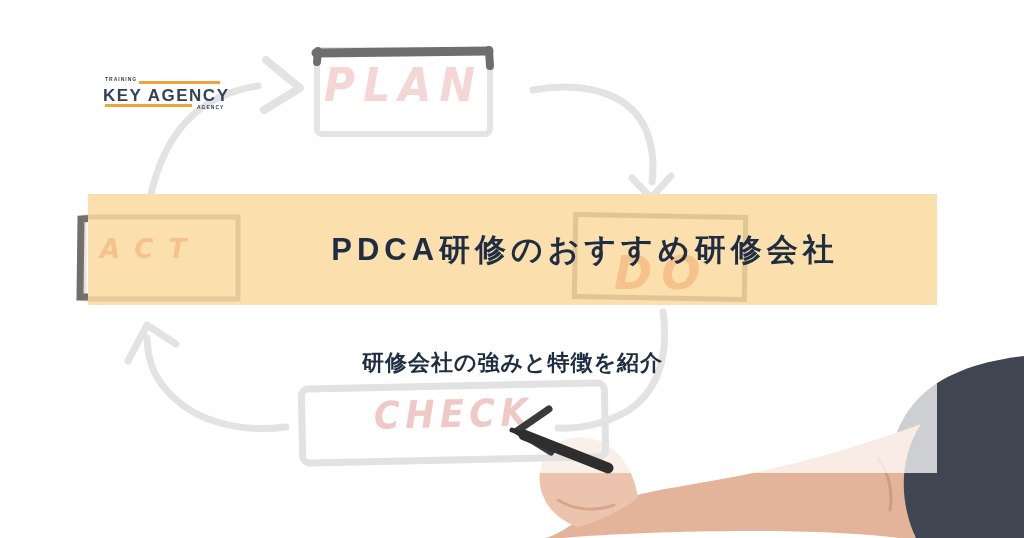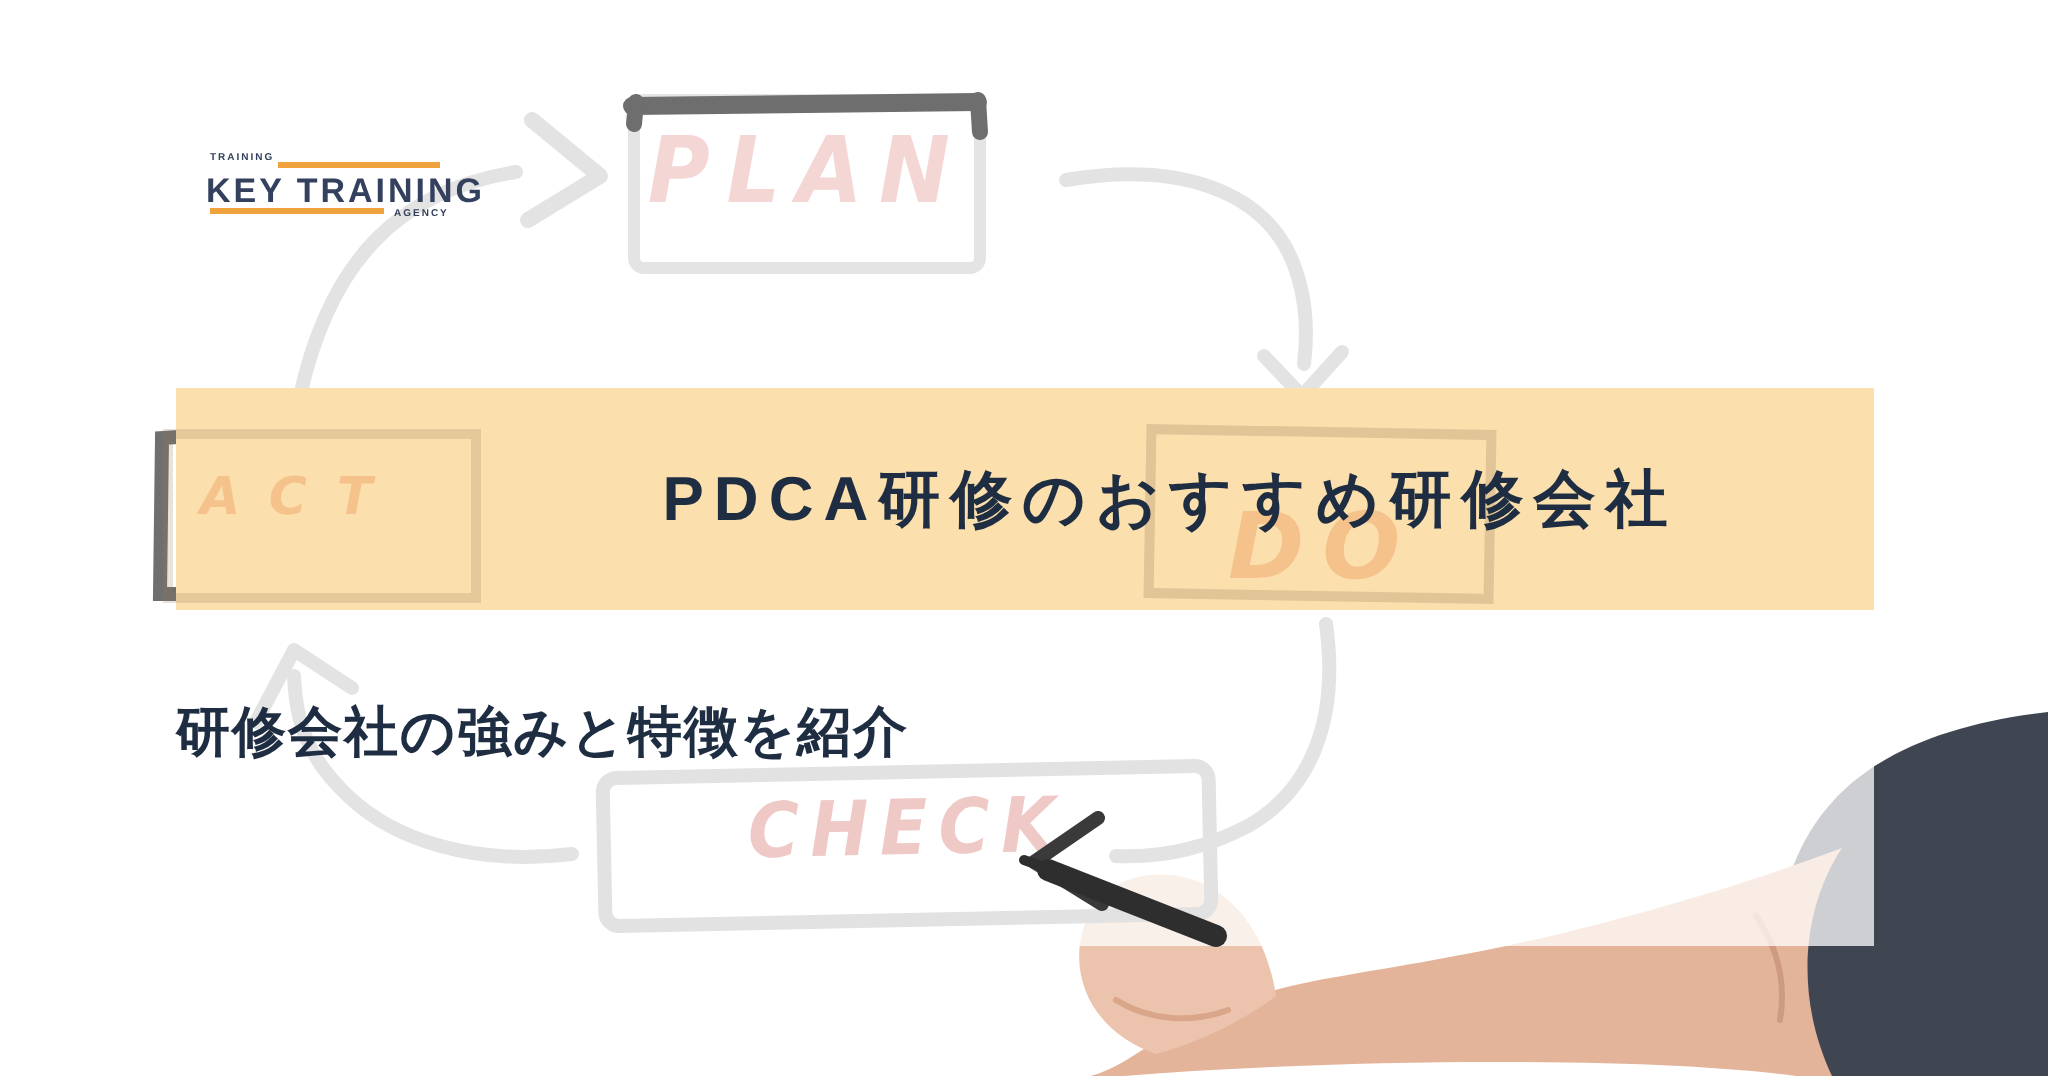--- a/index.html
+++ b/index.html
@@ -43,22 +43,22 @@
     left:614px;top:246px;font-size:46px;letter-spacing:9px;
     color:var(--peach,#f3bf8b);z-index:5;text-align:right;
   }
   #main-title{
     z-index:6;left:88px;top:194px;width:994px;height:111px;
     display:flex;align-items:center;justify-content:center;
     font-size:31px;font-weight:900;letter-spacing:5px;
     color:var(--navy,#1e2d42);
   }
   #subtitle{
-    z-index:6;left:88px;top:348px;width:849px;text-align:left;
-    font-size:27px;font-weight:700;letter-spacing:1px;
+    z-index:6;left:88px;top:348px;width:849px;text-align:center;
+    font-size:22px;font-weight:700;letter-spacing:1px;
     color:var(--navy,#223349);
   }
   #logo{z-index:6;left:103px;top:74px;width:126px;height:40px;}
   #logo .tiny{
     position:absolute;font-size:5px;font-weight:700;letter-spacing:1px;
     color:var(--logo_navy,#33415e);
   }
   #logo-training{left:2px;top:2px;}
   #logo-agency{left:94px;top:30px;}
   .logo-line{position:absolute;height:3px;background:var(--logo_orange,#f0a23c);}
@@ -119,21 +119,21 @@
   <div id="check-word" class="abs hand-word">CHECK</div>
   <div id="act-word" class="abs hand-word">ACT</div>
   <div id="do-word" class="abs hand-word">DO</div>
 
   <div id="main-title" class="abs">PDCA研修のおすすめ研修会社</div>
   <div id="subtitle" class="abs">研修会社の強みと特徴を紹介</div>
 
   <div id="logo" class="abs">
     <span id="logo-training" class="tiny">TRAINING</span>
     <span id="logo-line-top" class="logo-line"></span>
-    <span id="logo-name">KEY TRAINING</span>
+    <span id="logo-name">KEY AGENCY</span>
     <span id="logo-line-bottom" class="logo-line"></span>
     <span id="logo-agency" class="tiny">AGENCY</span>
   </div>
 
   <svg id="pen-layer" width="1024" height="538" viewBox="0 0 1024 538">
     <path d="M 549 409 L 517 431 L 551 452" fill="none" stroke="#3a3a3a" stroke-width="7" stroke-linecap="round" stroke-linejoin="round"></path>
     <path d="M 524 435 L 608 468" fill="none" stroke="#2e2e2e" stroke-width="11" stroke-linecap="round"></path>
     <path d="M 512 430 L 526 435" fill="none" stroke="#2e2e2e" stroke-width="5" stroke-linecap="round"></path>
   </svg>
 

